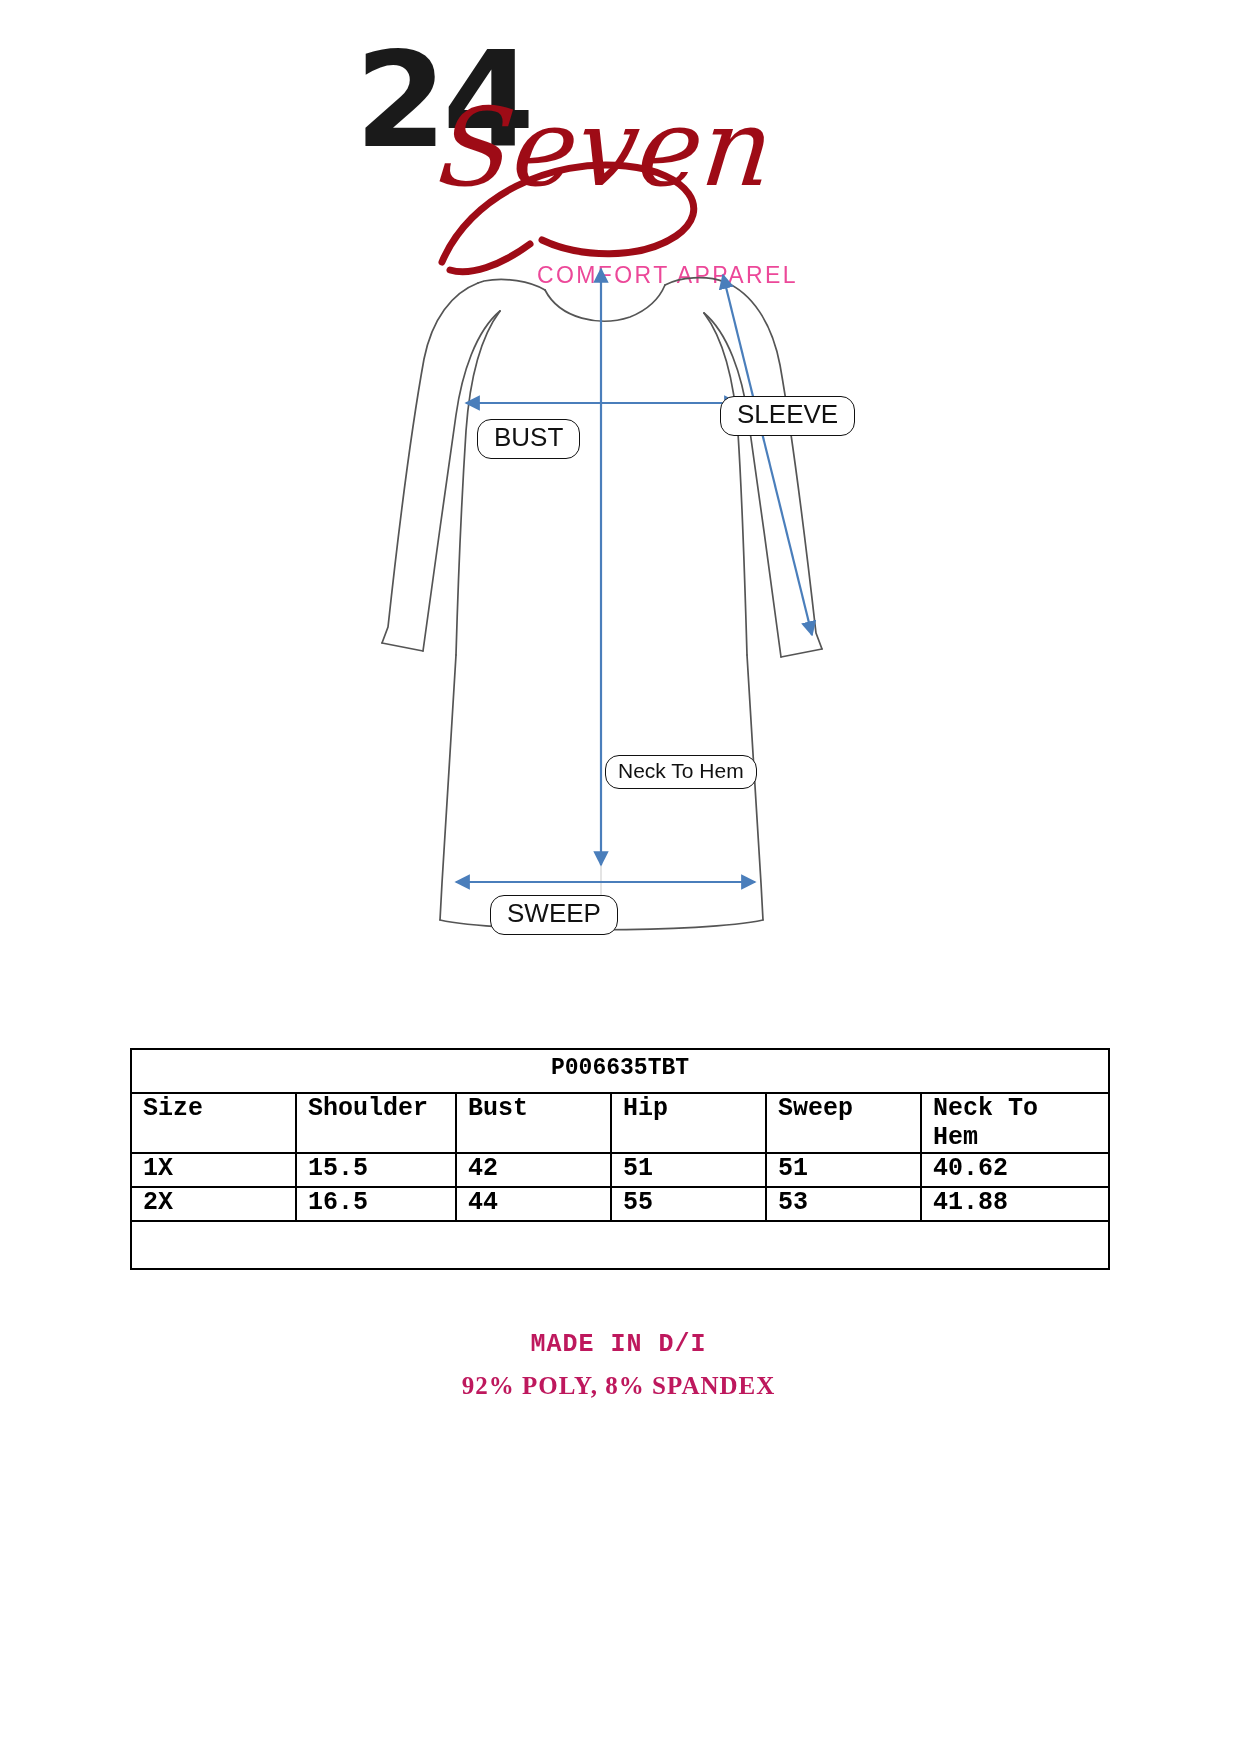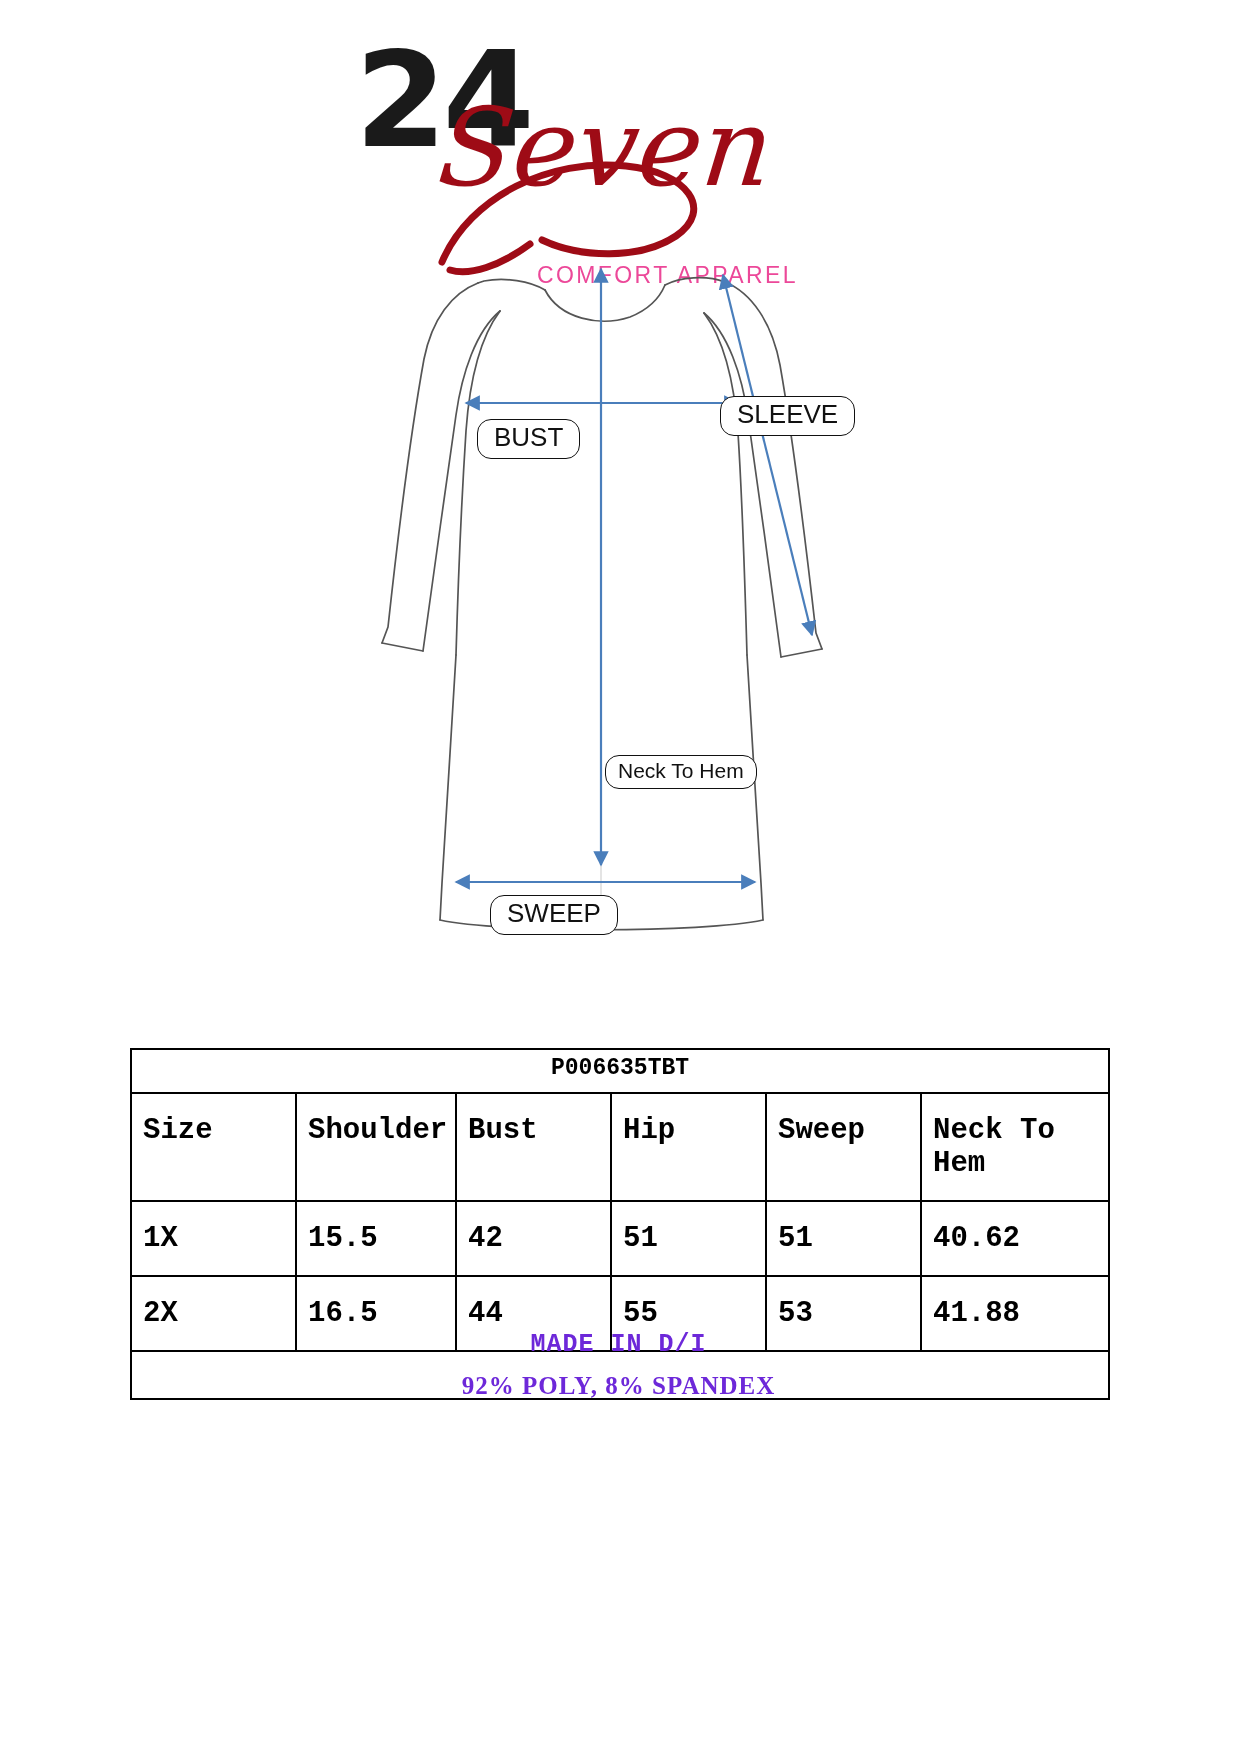--- a/index.html
+++ b/index.html
@@ -92,22 +92,22 @@
     position: absolute;
     left: 130px;
     top: 1048px;
     width: 978px;
     border-collapse: collapse;
     table-layout: fixed;
     font-family: "Liberation Mono", monospace;
   }
   .spec-table td, .spec-table th {
     border: 2px solid #000;
-    padding: 20px 11px;
-    font-size: 29px;
+    padding: 0 11px;
+    font-size: 25px;
     font-weight: bold;
     text-align: left;
     vertical-align: top;
     height: 34px;
     box-sizing: border-box;
   }
   .spec-table .title-cell {
     text-align: center;
     font-size: 23px;
     padding: 5px 0 11px 0;
@@ -125,21 +125,21 @@
   
   .footer {
     position: absolute;
     left: 0;
     width: 1237px;
     text-align: center;
     font-family: "Liberation Mono", monospace;
     font-weight: bold;
     font-size: 25px;
     letter-spacing: 1px;
-    color: #6d28d9;
+    color: #be185d;
   }
   .footer.line1 { top: 1330px; }
   .footer.line2 { top: 1372px; font-family: Liberation Serif, serif; }
 </style>
 </head>
 <body>
 
 <div class="logo-block">
   <div class="logo-24">24</div>
   <div class="logo-seven"><span>S</span><span>even</span></div>

